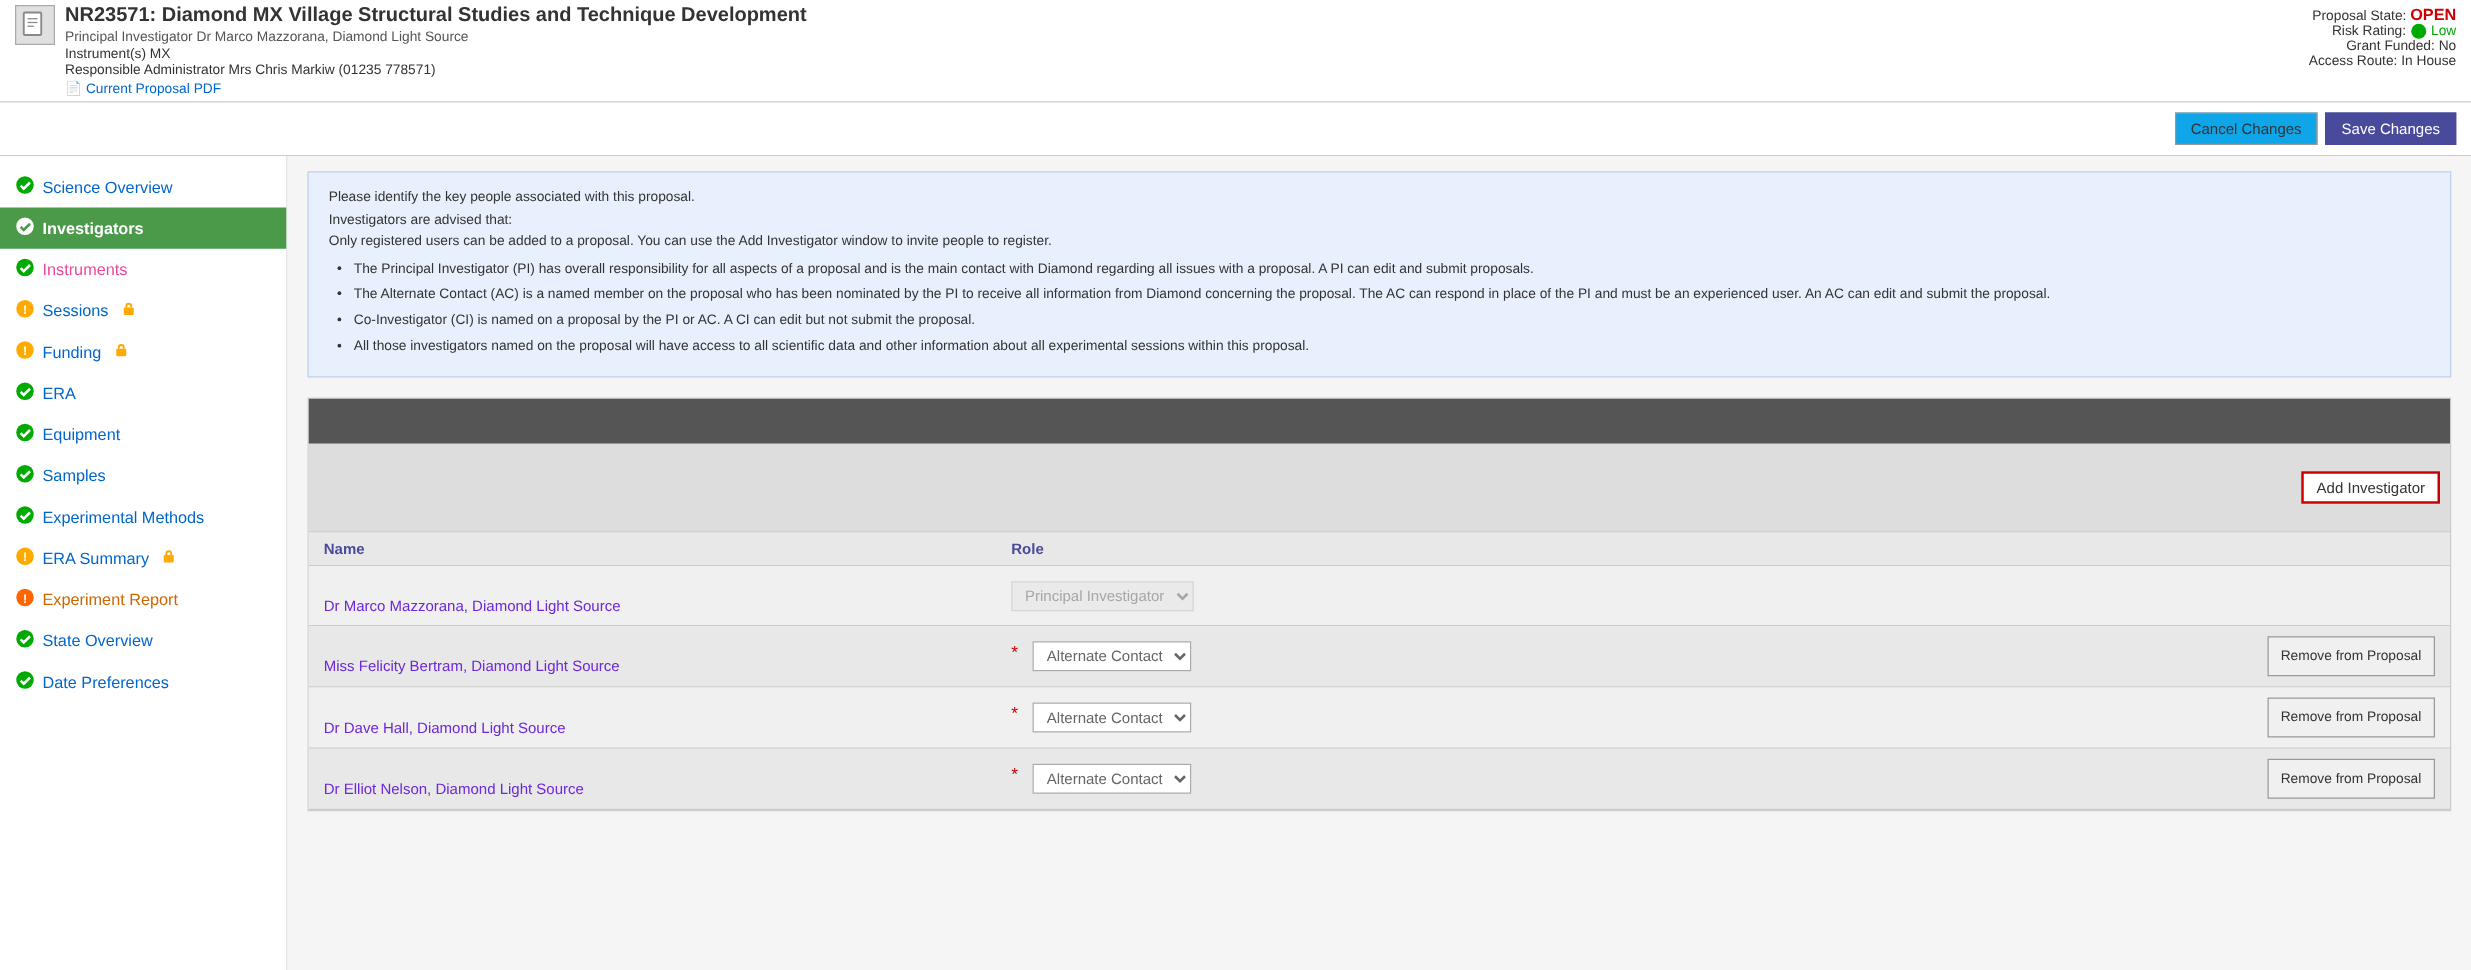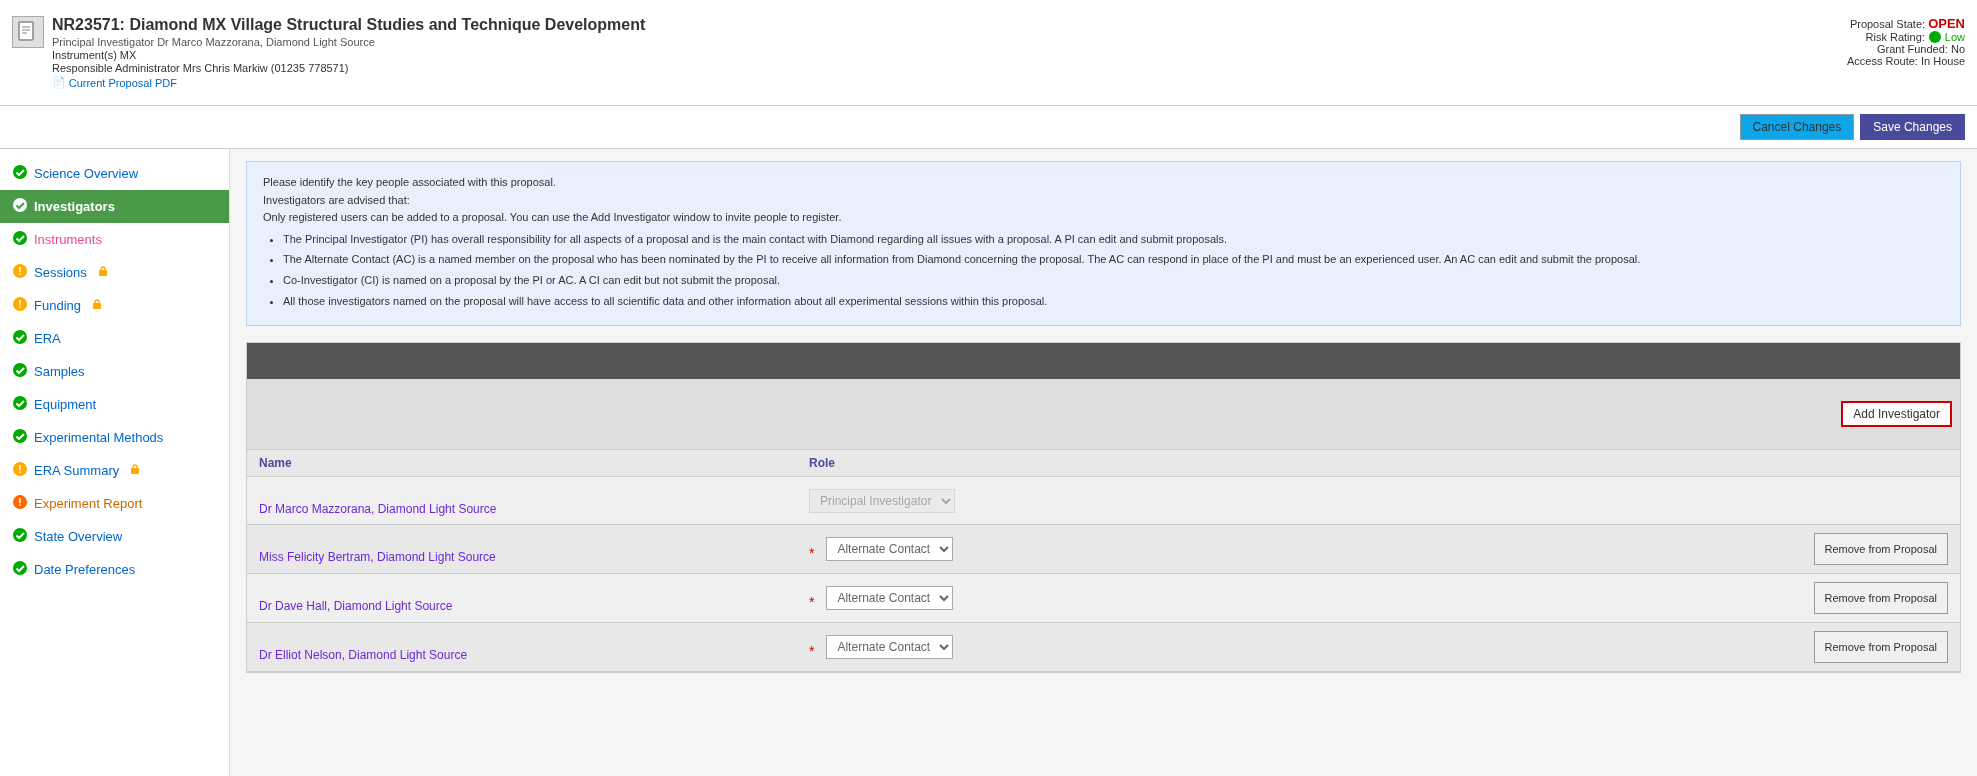--- a/index.html
+++ b/index.html
@@ -1,19 +1,19 @@
 <!DOCTYPE html>
 <html><head>
   <meta charset="utf-8">
   <style>
     * { box-sizing: border-box; margin: 0; padding: 0; }
     body { font-family: Arial, sans-serif; font-size: 12px; background: #fff; color: #333; }
 
     
-    .header { padding: 16px 12px; border-bottom: 1px solid #ccc; display: flex; justify-content: space-between; align-items: flex-start; }
+    .header { padding: 4px 12px; border-bottom: 1px solid #ccc; display: flex; justify-content: space-between; align-items: flex-start; }
     .header-left { display: flex; align-items: flex-start; gap: 8px; }
     .header-icon { width: 32px; height: 32px; background: #e0e0e0; border: 1px solid #aaa; display: flex; align-items: center; justify-content: center; font-size: 10px; color: #666; flex-shrink: 0; }
     .header-title { font-size: 16px; font-weight: bold; color: #333; }
     .header-subtitle { font-size: 11px; color: #555; margin-top: 2px; }
     .header-meta { font-size: 11px; color: #333; margin-top: 1px; }
     .header-pdf-link { color: #0066cc; font-size: 11px; cursor: pointer; display: flex; align-items: center; gap: 3px; margin-top: 2px; }
     .header-right { text-align: right; font-size: 11px; color: #333; }
     .proposal-state-open { color: #cc0000; font-weight: bold; font-size: 13px; text-align: center; }
     .risk-rating { display: flex; align-items: center; gap: 4px; justify-content: flex-end; }
     .green-dot { width: 12px; height: 12px; background: #00aa00; border-radius: 50%; display: inline-block; }
@@ -48,21 +48,21 @@
     .table-header-bar { background: #555; padding: 10px 12px; min-height: 36px; }
     .table-toolbar { display: flex; justify-content: flex-end; padding: 22px 8px; background: #ddd; border-bottom: 1px solid #ccc; }
     .btn-add-investigator { background: #fff; border: 2px solid #cc0000; padding: 4px 10px; cursor: pointer; font-size: 12px; color: #333; }
     .table-col-headers { display: flex; padding: 6px 12px; background: #e8e8e8; border-bottom: 1px solid #ccc; font-weight: bold; font-size: 12px; color: #333; }
     .col-name { flex: 0 0 550px; color: #4a4a9c; font-weight: bold; }
     .col-role { flex: 1; color: #4a4a9c; font-weight: bold; }
 
     .investigator-row { display: flex; align-items: center; padding: 8px 12px; border-bottom: 1px solid #ccc; background: #f0f0f0; min-height: 48px; }
     .investigator-row:nth-child(even) { background: #e8e8e8; }
     .inv-name { flex: 0 0 550px; font-size: 12px; color: #6d28d9; margin-top: 16px; }
-    .inv-role { flex: 1; display: flex; align-items: flex-end; gap: 8px; }
+    .inv-role { flex: 1; display: flex; align-items: flex-start; gap: 8px; }
     .inv-actions { display: flex; align-items: center; }
     .role-select { padding: 3px 6px; font-size: 12px; border: 1px solid #aaa; background: #fff; color: #666; }
     .role-select-disabled { padding: 3px 6px; font-size: 12px; border: 1px solid #ccc; background: #e8e8e8; color: #888; cursor: default; }
     .required-star { color: #cc0000; font-size: 14px; margin-right: 4px; }
     .btn-remove { background: #f0f0f0; border: 1px solid #999; padding: 9px 10px; cursor: pointer; font-size: 11px; color: #333; white-space: nowrap; }
   </style>
 </head>
 <body>
 
 <div class="header">
@@ -163,28 +163,28 @@
             <circle cx="8" cy="8" r="7" fill="#00aa00"></circle>
             <path d="M4.5 8.5l2.5 2.5 5-5" stroke="#fff" stroke-width="2" fill="none"></path>
           </svg></span>
         <span class="sidebar-label" style="color: rgb(0, 102, 204);">ERA</span>
       </div>
       <div class="sidebar-item sidebar-item-normal">
         <span><svg width="16" height="16" viewBox="0 0 16 16">
             <circle cx="8" cy="8" r="7" fill="#00aa00"></circle>
             <path d="M4.5 8.5l2.5 2.5 5-5" stroke="#fff" stroke-width="2" fill="none"></path>
           </svg></span>
+        <span class="sidebar-label" style="color: rgb(0, 102, 204);">Equipment</span>
+      </div>
+      <div class="sidebar-item sidebar-item-normal">
+        <span><svg width="16" height="16" viewBox="0 0 16 16">
+            <circle cx="8" cy="8" r="7" fill="#00aa00"></circle>
+            <path d="M4.5 8.5l2.5 2.5 5-5" stroke="#fff" stroke-width="2" fill="none"></path>
+          </svg></span>
         <span class="sidebar-label" style="color: rgb(0, 102, 204);">Samples</span>
-      </div>
-      <div class="sidebar-item sidebar-item-normal">
-        <span><svg width="16" height="16" viewBox="0 0 16 16">
-            <circle cx="8" cy="8" r="7" fill="#00aa00"></circle>
-            <path d="M4.5 8.5l2.5 2.5 5-5" stroke="#fff" stroke-width="2" fill="none"></path>
-          </svg></span>
-        <span class="sidebar-label" style="color: rgb(0, 102, 204);">Equipment</span>
       </div>
       <div class="sidebar-item sidebar-item-normal">
         <span><svg width="16" height="16" viewBox="0 0 16 16">
             <circle cx="8" cy="8" r="7" fill="#00aa00"></circle>
             <path d="M4.5 8.5l2.5 2.5 5-5" stroke="#fff" stroke-width="2" fill="none"></path>
           </svg></span>
         <span class="sidebar-label" style="color: rgb(0, 102, 204);">Experimental Methods</span>
       </div>
       <div class="sidebar-item sidebar-item-normal">
         <span><svg width="16" height="16" viewBox="0 0 16 16">

